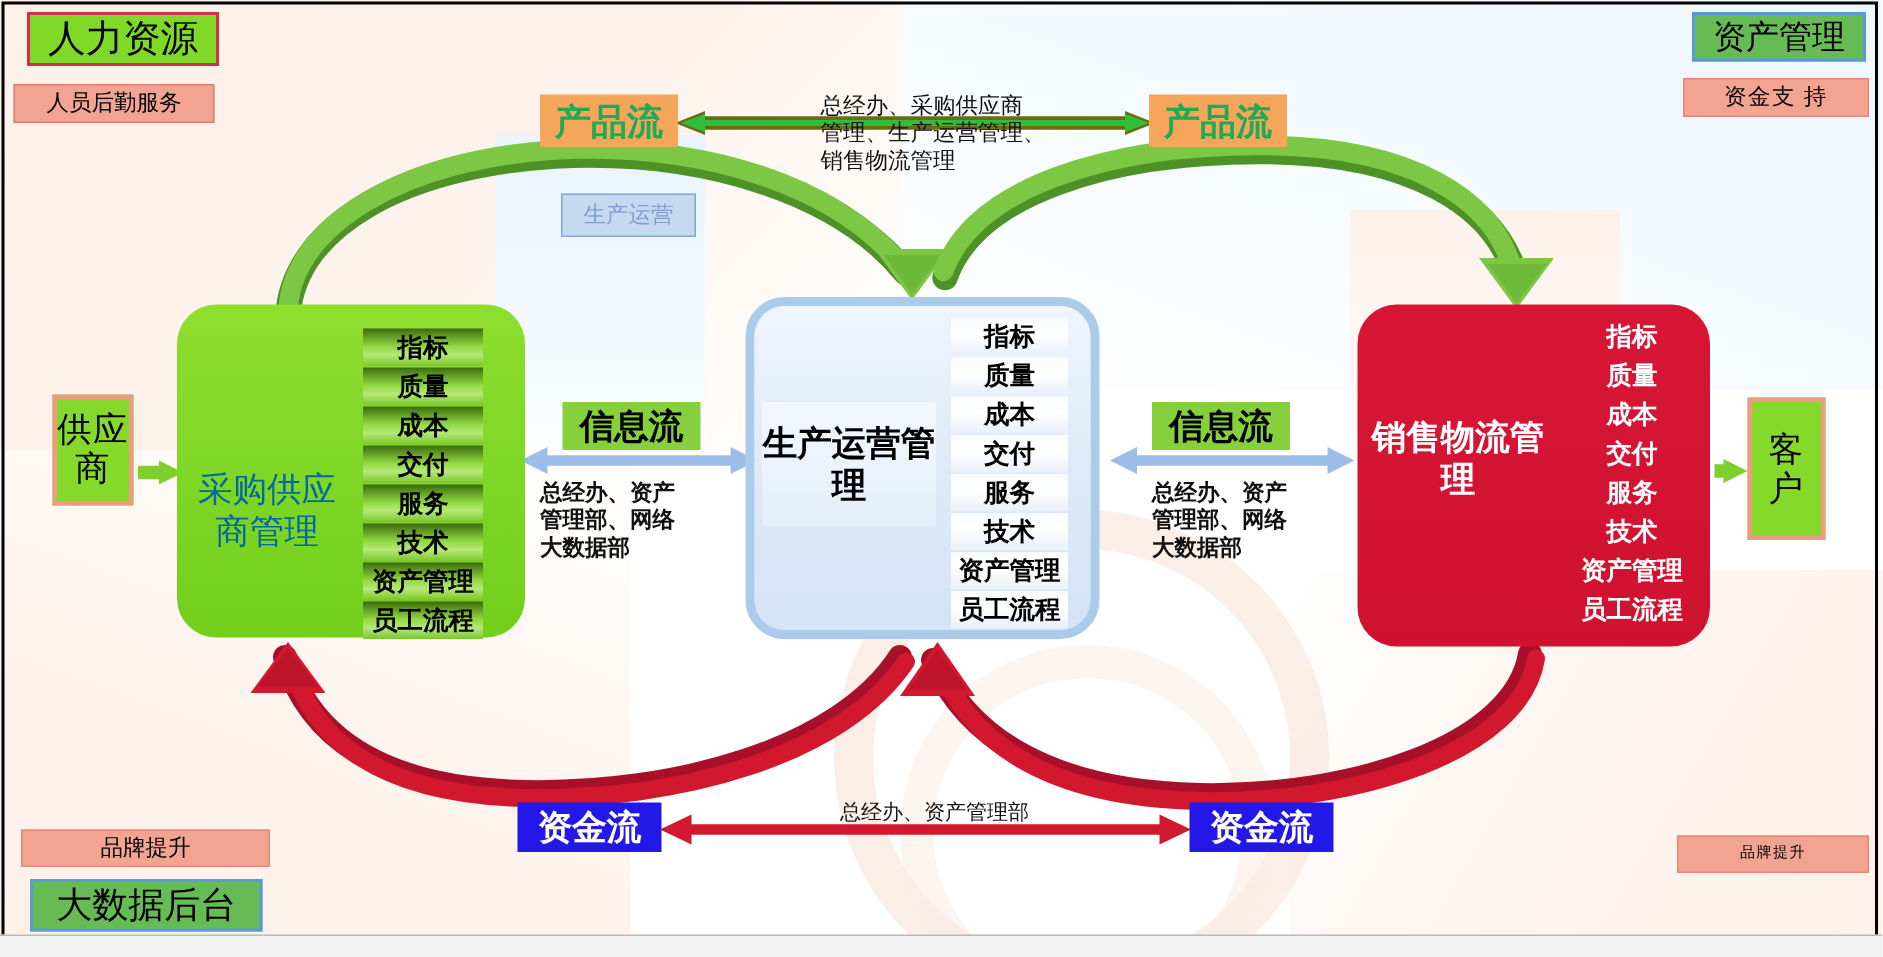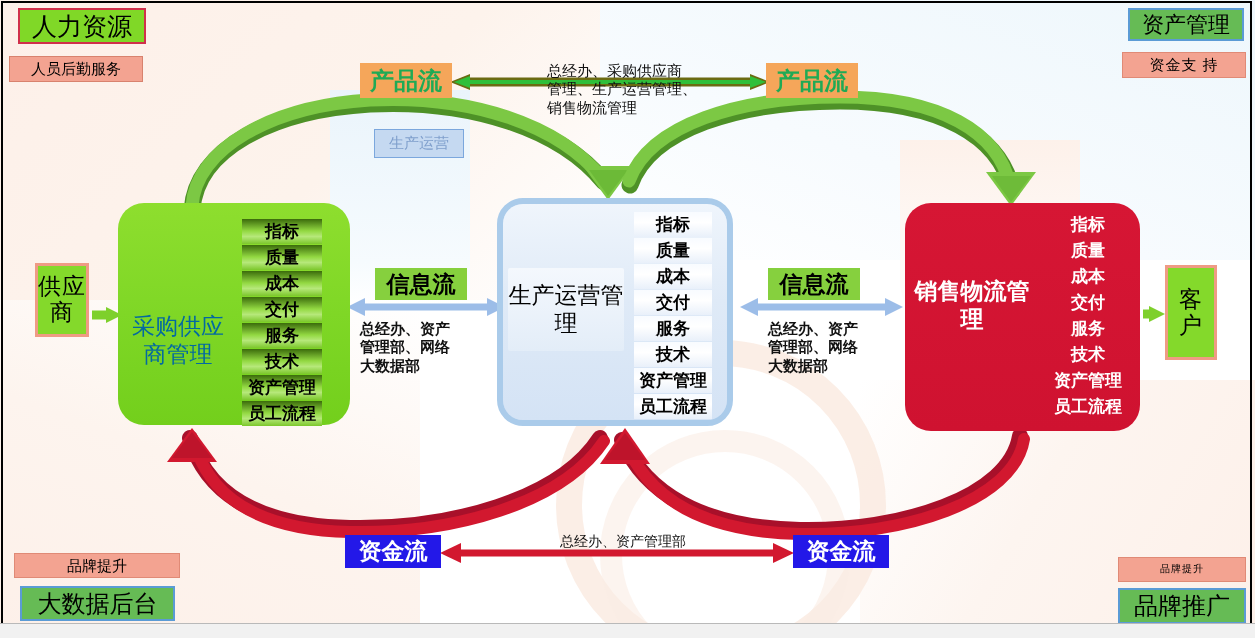--- a/index.html
+++ b/index.html
@@ -88,21 +88,21 @@
     background:linear-gradient(180deg,#c7dcf2 0%,#bdd6ef 100%);
     border:6px solid #aacbea;}
   .pillar-mid-inner{position:absolute;left:0;top:0;right:0;bottom:0;border-radius:20px;
     background:linear-gradient(180deg,#eff5fc 0%,#dfeaf7 45%,#d4e3f5 100%);}
   .pillar-right{left:905px;top:203px;width:235px;height:228px;border-radius:26px;
     background:#d81635;background:linear-gradient(180deg,#d61634 0%,#cf1230 100%);}
 
   .pillar-title{position:absolute;text-align:center;line-height:1.2;}
   .title-left{left:122px;top:268px;width:112px;color:#0369a1;font-size:23px;margin-top:45px;}
   .title-mid{left:508px;top:268px;width:116px;color:#000;font-size:23px;
-    background:linear-gradient(180deg,#f4f8fd 0%,#e3edf8 100%);padding:14px 0;border-radius:2px;}
+    background:linear-gradient(180deg,#f4f8fd 0%,#e3edf8 100%);padding:14px 0;border-radius:2px;font-weight:bold;}
   .title-right{left:912px;top:278px;width:120px;color:#fff;font-size:23px;font-weight:bold;}
 
   
   .items{position:absolute;display:flex;flex-direction:column;}
   .items-left{left:242px;top:219px;width:80px;}
   .items-left .item{height:25px;margin-bottom:1px;display:flex;align-items:center;justify-content:center;
     color:#000;font-size:17px;font-weight:bold;
     background:linear-gradient(180deg,#3b6b0c 0%,#93d942 48%,#b6e87a 70%,#7cc72c 100%);}
   .items-mid{left:634px;top:212px;width:78px;}
   .items-mid .item{height:25px;margin-bottom:1px;display:flex;align-items:center;justify-content:center;
@@ -276,17 +276,16 @@
   <div class="chip chip-hr">人力资源</div>
   <div class="chip chip-hr-sub">人员后勤服务</div>
 
   <div class="chip chip-am">资产管理</div>
   <div class="chip chip-am-sub">资金支 持</div>
 
   <div class="chip chip-tech">品牌提升</div>
   <div class="chip chip-bigdata">大数据后台</div>
 
   <div class="chip chip-brand-sub">品牌提升</div>
-  <div class="chip chip-brand">品牌推广</div>
 
   <div class="page-frame"></div>
   <div class="frame-bottom"></div>
 </div>
 
 </body></html>

